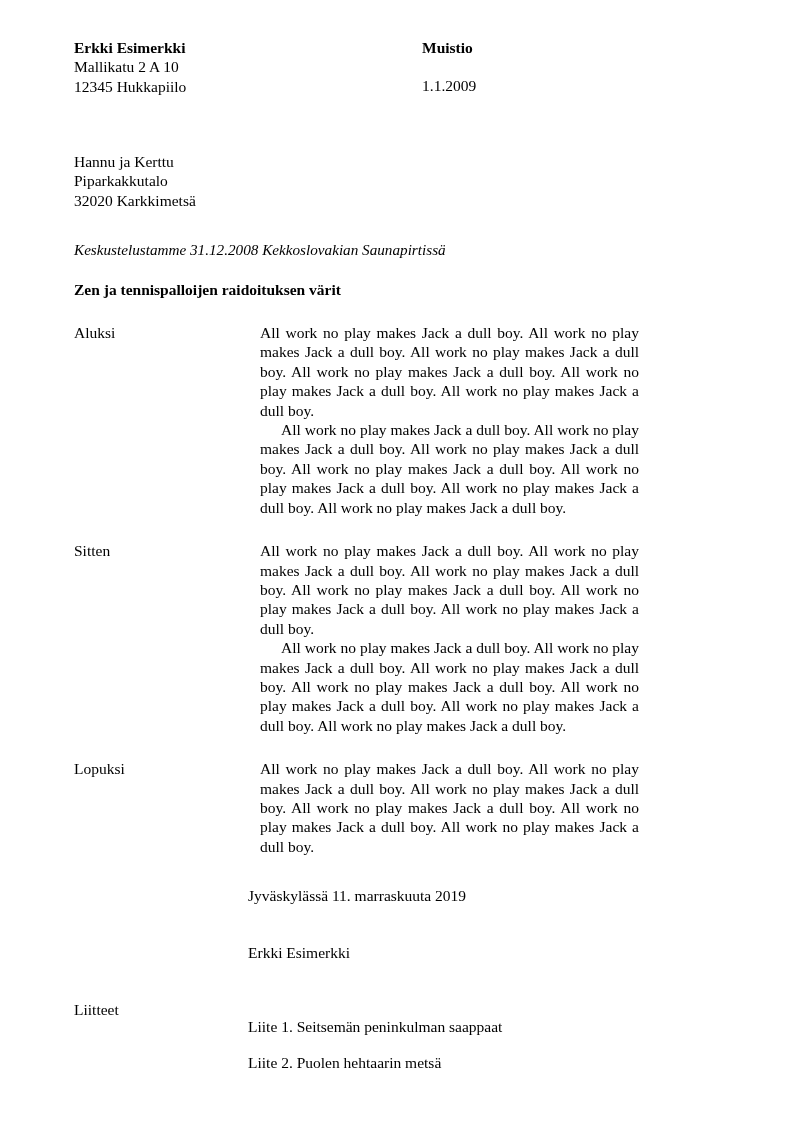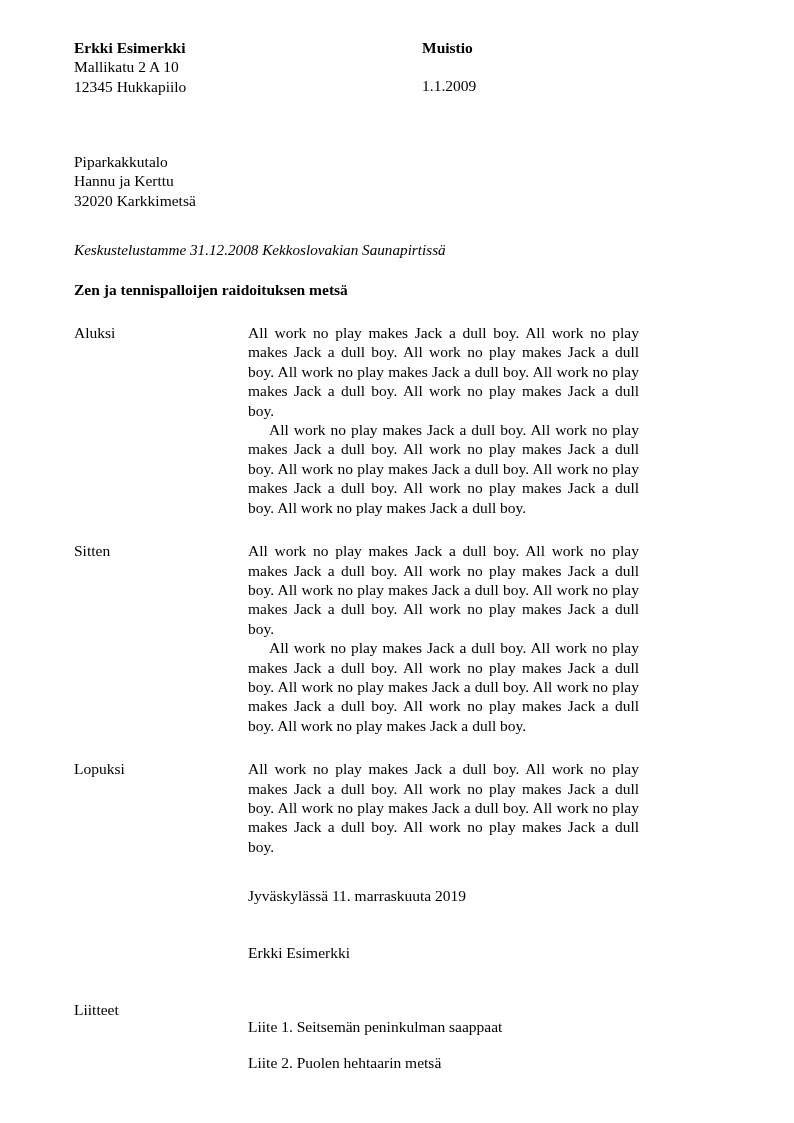--- a/index.html
+++ b/index.html
@@ -71,20 +71,21 @@
     margin-top: 20px;
     font-size: 15.5px;
     font-weight: bold;
     line-height: 19.4px;
   }
 
   .body-section {
     margin-top: 24px;
     display: flex;
     align-items: flex-start;
+    gap: 12px;
   }
   .section-label {
     width: 174px;
     flex: 0 0 174px;
     font-size: 15.5px;
     line-height: 19.4px;
   }
   .section-body {
     flex: 1 1 auto;
     font-size: 15.5px;
@@ -156,28 +157,28 @@
     <div class="sender">
       <div class="name">Erkki Esimerkki</div>
       <div>Mallikatu 2 A 10</div>
       <div>12345 Hukkapiilo</div>
     </div>
     <div class="doc-type">Muistio</div>
     <div class="doc-date">1.1.2009</div>
   </div>
 
   <div class="recipient">
+    <div>Hannu ja Kerttu</div>
     <div>Piparkakkutalo</div>
-    <div>Hannu ja Kerttu</div>
     <div>32020 Karkkimetsä</div>
   </div>
 
   <div class="subject-italic">Keskustelustamme 31.12.2008 Kekkoslovakian Saunapirtissä</div>
 
-  <div class="title-bold">Zen ja tennispalloijen raidoituksen metsä</div>
+  <div class="title-bold">Zen ja tennispalloijen raidoituksen värit</div>
 
   <div class="body-section">
     <div class="section-label">Aluksi</div>
     <div class="section-body">
       <p>All work no play makes Jack a dull boy. All work no play makes Jack a dull boy. All work no play makes Jack a dull boy. All work no play makes Jack a dull boy. All work no play makes Jack a dull boy. All work no play makes Jack a dull boy.</p>
       <p>All work no play makes Jack a dull boy. All work no play makes Jack a dull boy. All work no play makes Jack a dull boy. All work no play makes Jack a dull boy. All work no play makes Jack a dull boy. All work no play makes Jack a dull boy. All work no play makes Jack a dull boy.</p>
     </div>
   </div>
 
   <div class="body-section">

